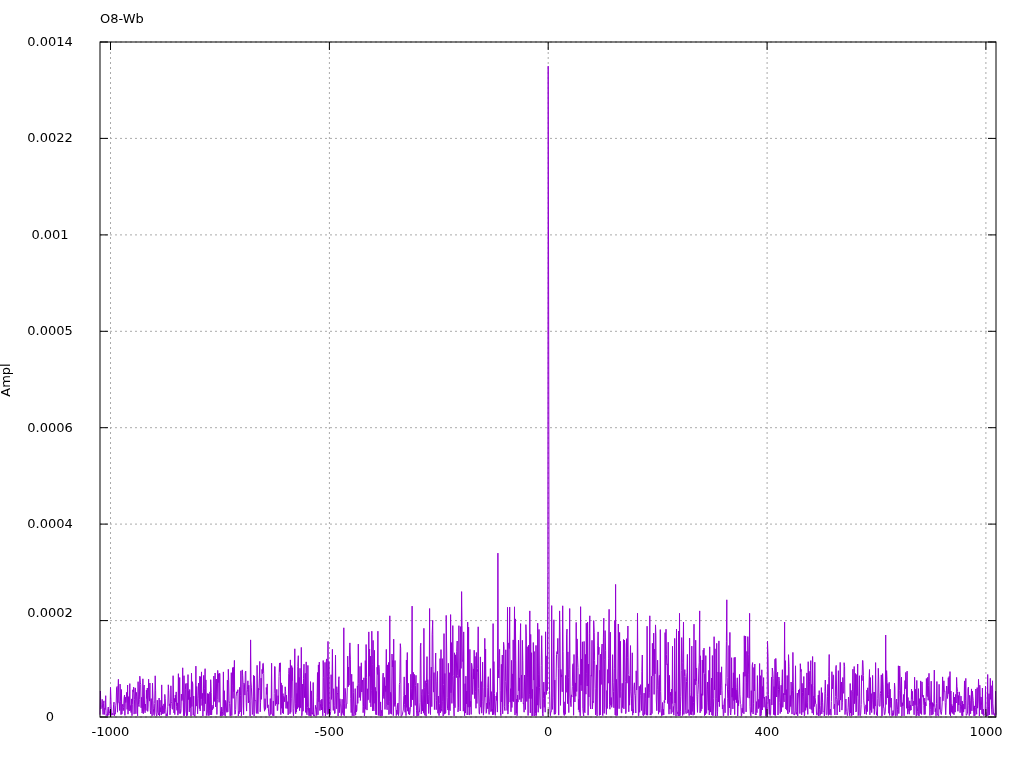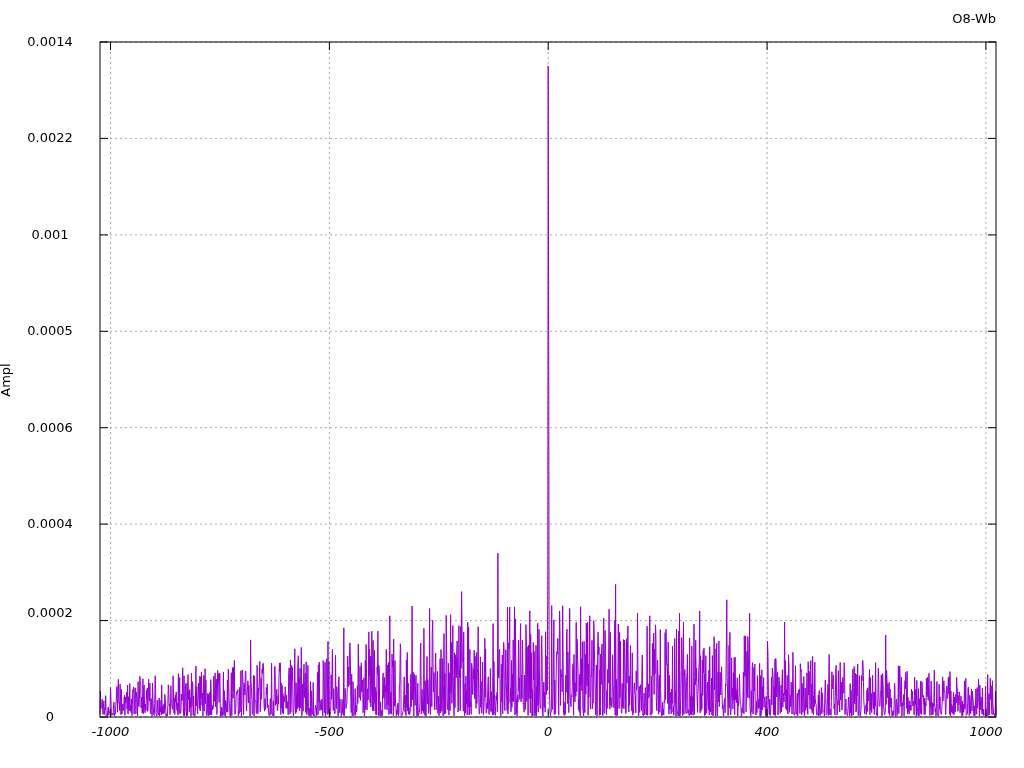--- a/index.html
+++ b/index.html
@@ -11,29 +11,29 @@
   }
   #chart-wrap { position: relative; width: 1024px; height: 768px; }
   #plot-svg { position: absolute; left: 0; top: 0; }
   .lbl {
     position: absolute;
     color: #000000;
     font-size: 13px;
     line-height: 18px;
     white-space: nowrap;
   }
-  .title { left: 100px; top: 10px; width: 896px; text-align: right; }
+  .title { left: 100px; top: 10px; width: 896px; text-align: left; }
   .xlab  { left: 100px; top: 741px; width: 896px; text-align: center; }
   .ylab  {
     left: 6px; top: 380px;
     transform: translate(-50%, -50%) rotate(-90deg);
     transform-origin: center center;
   }
   .ytick { width: 84px; text-align: center; left: 8px; }
-  .xtick { width: 80px; text-align: center; top: 723px; font-style: italic; }
+  .xtick { width: 80px; text-align: center; top: 723px; }
 </style>
 </head>
 <body>
 
 <div id="chart-wrap">
 
   <svg id="plot-svg" width="1024" height="768" viewBox="0 0 1024 768">
     <g id="grid-layer">
         <path d="M110.5 42L110.5 717M329.4 42L329.4 717M548.2 42L548.2 717M767.1 42L767.1 717M985.9 42L985.9 717M100 717.0L996 717.0M100 620.6L996 620.6M100 524.1L996 524.1M100 427.7L996 427.7M100 331.3L996 331.3M100 234.9L996 234.9M100 138.4L996 138.4M100 42.0L996 42.0" stroke="#aaaaaa" stroke-width="1" stroke-dasharray="2 3" fill="none"></path>
       </g>

